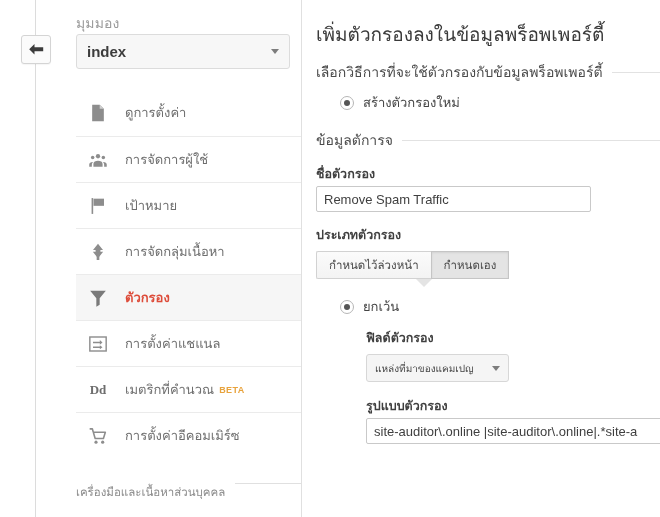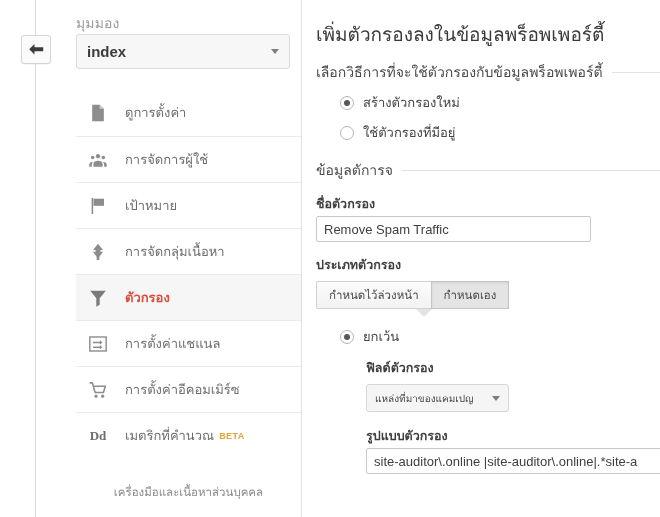--- a/index.html
+++ b/index.html
@@ -141,22 +141,20 @@
     color: #6e6e6e;
     font-family: "Liberation Serif", serif;
   }
 
   
   #personal-section {
     position: absolute;
     left: 76px; top: 483px;
     width: 225px;
     display: flex;
-    align-items: center;
-    flex-direction: column;
   }
   #personal-section .sec-title {
     font-size: 11.5px;
     color: #8b8b8b;
     white-space: nowrap;
   }
   #personal-section .sec-rule {
     flex: 1;
     height: 1px;
     background: #e0e0e0;
@@ -405,35 +403,35 @@
             <svg width="20" height="20" viewBox="0 0 24 24" aria-hidden="true">
               <rect x="2.2" y="3.6" width="19.6" height="16.8" fill="none" stroke="#8d8d8d" stroke-width="1.7"></rect>
               <path d="M6 9.2 h8.2 v-1.9 l3.2 2.8 -3.2 2.8 v-1.9 H6 Z" fill="#8d8d8d"></path>
               <path d="M6 15 h8.2 v-1.6 l3.2 2.5 -3.2 2.5 V16.8 H6 Z" fill="#8d8d8d"></path>
             </svg>
           </span>
           <span class="nav-label">การตั้งค่าแชแนล</span>
         </div>
         <div class="nav-item">
           <span class="ico">
+            <span class="dd-glyph">Dd</span>
+          </span>
+          <span class="nav-label">เมตริกที่คำนวณ</span>
+          <span class="beta">BETA</span>
+        </div>
+        <div class="nav-item">
+          <span class="ico">
             <svg width="20" height="20" viewBox="0 0 24 24" aria-hidden="true">
               <path d="M2 3.4 h3.2 l1 3.6 M6.4 7.4 h14.4 l-2.3 7.5 H8.6 Z" fill="none" stroke="#8d8d8d" stroke-width="1.9" stroke-linejoin="round"></path>
               <circle cx="9.6" cy="19.4" r="1.9" fill="#8d8d8d"></circle>
               <circle cx="17.6" cy="19.4" r="1.9" fill="#8d8d8d"></circle>
             </svg>
           </span>
           <span class="nav-label">การตั้งค่าอีคอมเมิร์ซ</span>
         </div>
-        <div class="nav-item">
-          <span class="ico">
-            <span class="dd-glyph">Dd</span>
-          </span>
-          <span class="nav-label">เมตริกที่คำนวณ</span>
-          <span class="beta">BETA</span>
-        </div>
       </div>
 
     <div id="personal-section">
       <span class="sec-title">เครื่องมือและเนื้อหาส่วนบุคคล</span>
       <span class="sec-rule"></span>
     </div>
   </div>
 
   <div class="pane-divider"></div>
 
@@ -442,24 +440,20 @@
     <div class="page-title">เพิ่มตัวกรองลงในข้อมูลพร็อพเพอร์ตี้</div>
 
     <div class="section-head">
       <span class="sh-text">เลือกวิธีการที่จะใช้ตัวกรองกับข้อมูลพร็อพเพอร์ตี้</span>
       <span class="sh-rule"></span>
     </div>
 
     <div class="radio-row">
       <span class="radio checked"></span>
       <span class="rlabel">สร้างตัวกรองใหม่</span>
-    </div>
-    <div class="radio-row">
-      <span class="radio"></span>
-      <span class="rlabel">ใช้ตัวกรองที่มีอยู่</span>
     </div>
 
     <div class="section-head" style="margin-top:16px;">
       <span class="sh-text">ข้อมูลตัการจ</span>
       <span class="sh-rule"></span>
     </div>
 
     <div class="field-label">ชื่อตัวกรอง</div>
     <div class="text-input" id="filter-name-input">Remove Spam Traffic</div>
 

